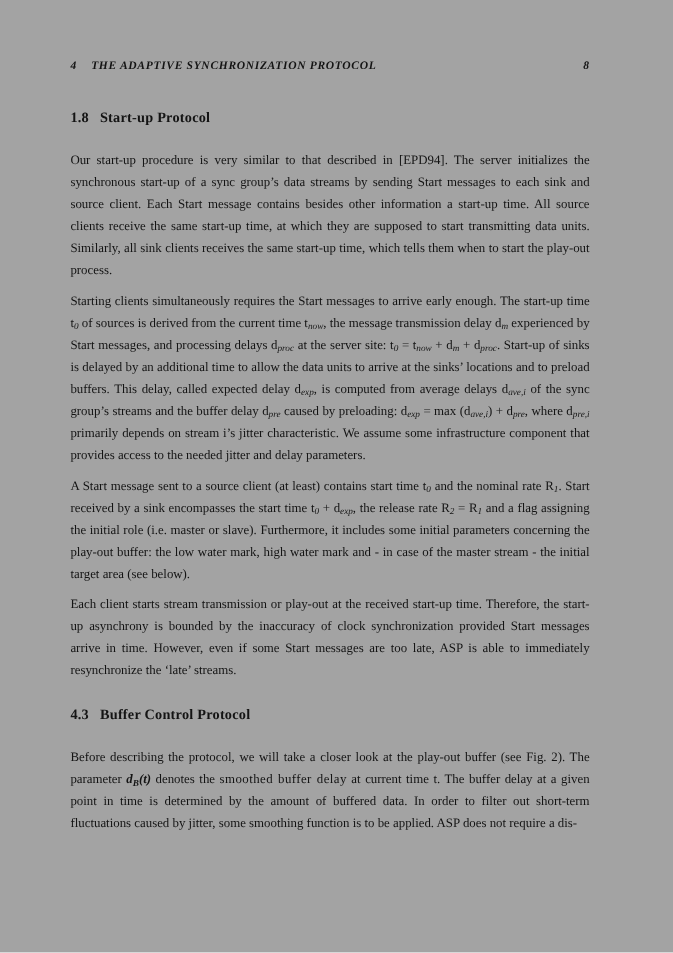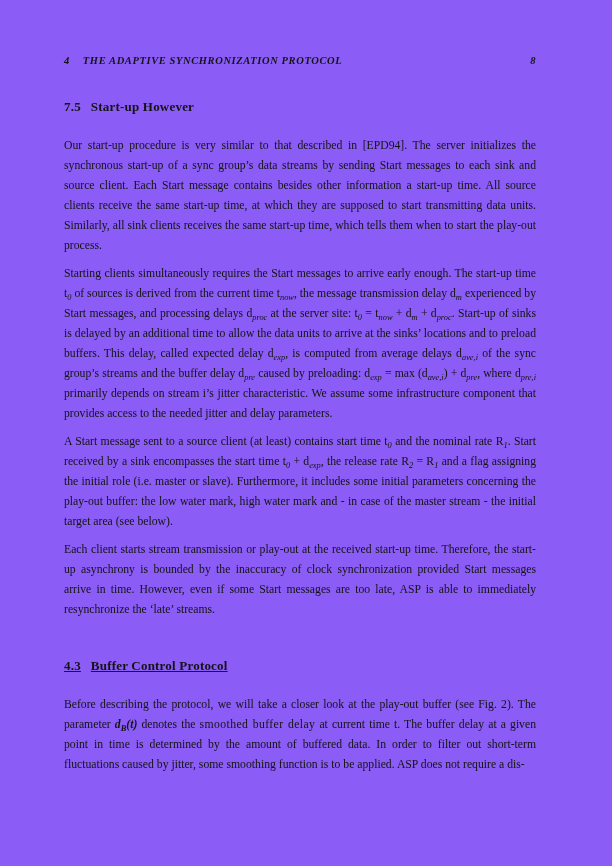--- a/index.html
+++ b/index.html
@@ -1,20 +1,20 @@
 <!DOCTYPE html>
 <html><head>
 <meta charset="utf-8">
 <style>
   html, body { margin: 0; padding: 0; background: #ffffff; }
   .page {
     position: relative;
     width: 612px;
     height: 866px;
-    background: #8b5cf6;
+    background: #a3a3a3;
     color: #141414;
     font-family: "Liberation Serif", serif;
     overflow: hidden;
   }
   .running-header {
     position: absolute;
     top: 55px;
     left: 64px;
     width: 472px;
     display: flex;
@@ -32,21 +32,21 @@
     left: 64px;
     width: 472px;
   }
   .section-heading {
     font-size: 13px;
     font-weight: bold;
     line-height: 16px;
     letter-spacing: 0.2px;
     margin: 0 0 21px 0;
   }
-  .section-heading.second { margin-top: 38px; text-decoration: underline; }
+  .section-heading.second { margin-top: 22px; }
   .section-heading .sec-num { margin-right: 10px; }
   .para {
     font-size: 11.7px;
     line-height: 20px;
     text-align: justify;
     margin: 0 0 8px 0;
   }
   
   .run-r  { }
   .run-i  { }
@@ -68,21 +68,21 @@
   <header class="running-header">
     <div class="running-left">
       <span class="rh-num">4</span><span>THE ADAPTIVE SYNCHRONIZATION PROTOCOL</span>
     </div>
     <span>8</span>
   </header>
 
   <main class="content">
 
     <h2 class="section-heading">
-      <span class="sec-num">7.5</span><span>Start-up However</span>
+      <span class="sec-num">1.8</span><span>Start-up Protocol</span>
     </h2>
 
     <p class="para"><span class="run-r">Our start-up procedure is very similar to that described in [EPD94]. The server initializes the synchronous start-up of a sync group’s data streams by sending </span><span class="run-i">Start</span><span class="run-r"> messages to each sink and source client. Each </span><span class="run-i">Start</span><span class="run-r"> message contains besides other information a start-up time. All source clients receive the same start-up time, at which they are supposed to start transmitting data units. Similarly, all sink clients receives the same start-up time, which tells them when to start the play-out process.</span></p>
     <p class="para"><span class="run-r">Starting clients simultaneously requires the </span><span class="run-i">Start</span><span class="run-r"> messages to arrive early enough. The start-up time </span><span class="run-i">t</span><span class="run-si">0</span><span class="run-r"> of sources is derived from the current time </span><span class="run-i">t</span><span class="run-si">now</span><span class="run-r">, the message transmission delay </span><span class="run-i">d</span><span class="run-si">m</span><span class="run-r"> experienced by </span><span class="run-i">Start</span><span class="run-r"> messages, and processing delays </span><span class="run-i">d</span><span class="run-si">proc</span><span class="run-r"> at the server site: </span><span class="run-i">t</span><span class="run-si">0</span><span class="run-i"> = t</span><span class="run-si">now</span><span class="run-i"> + d</span><span class="run-si">m</span><span class="run-i"> + d</span><span class="run-si">proc</span><span class="run-r">. Start-up of sinks is delayed by an additional time to allow the data units to arrive at the sinks’ locations and to preload buffers. This delay, called expected delay </span><span class="run-i">d</span><span class="run-si">exp</span><span class="run-r">, is computed from average delays </span><span class="run-i">d</span><span class="run-si">ave,i</span><span class="run-r"> of the sync group’s streams and the buffer delay </span><span class="run-i">d</span><span class="run-si">pre</span><span class="run-r"> caused by preloading: </span><span class="run-i">d</span><span class="run-si">exp</span><span class="run-i"> = max (d</span><span class="run-si">ave,i</span><span class="run-i">) + d</span><span class="run-si">pre</span><span class="run-r">, where </span><span class="run-i">d</span><span class="run-si">pre,i</span><span class="run-r"> primarily depends on stream </span><span class="run-i">i</span><span class="run-r">’s jitter characteristic. We assume some infrastructure component that provides access to the needed jitter and delay parameters.</span></p>
     <p class="para"><span class="run-r">A </span><span class="run-i">Start</span><span class="run-r"> message sent to a source client (at least) contains start time </span><span class="run-i">t</span><span class="run-si">0</span><span class="run-r"> and the nominal rate </span><span class="run-i">R</span><span class="run-si">1</span><span class="run-r">. </span><span class="run-i">Start</span><span class="run-r"> received by a sink encompasses the start time </span><span class="run-i">t</span><span class="run-si">0</span><span class="run-i"> + d</span><span class="run-si">exp</span><span class="run-r">, the release rate </span><span class="run-i">R</span><span class="run-si">2</span><span class="run-i"> = R</span><span class="run-si">1</span><span class="run-r"> and a flag assigning the initial role (i.e. master or slave). Furthermore, it includes some initial parameters concerning the play-out buffer: the low water mark, high water mark and - in case of the master stream - the initial target area (see below).</span></p>
     <p class="para"><span class="run-r">Each client starts stream transmission or play-out at the received start-up time. Therefore, the start-up asynchrony is bounded by the inaccuracy of clock synchronization provided </span><span class="run-i">Start</span><span class="run-r"> messages arrive in time. However, even if some </span><span class="run-i">Start</span><span class="run-r"> messages are too late, ASP is able to immediately resynchronize the ‘late’ streams.</span></p>
 
     <h2 class="section-heading second">
       <span class="sec-num">4.3</span><span>Buffer Control Protocol</span>
     </h2>

